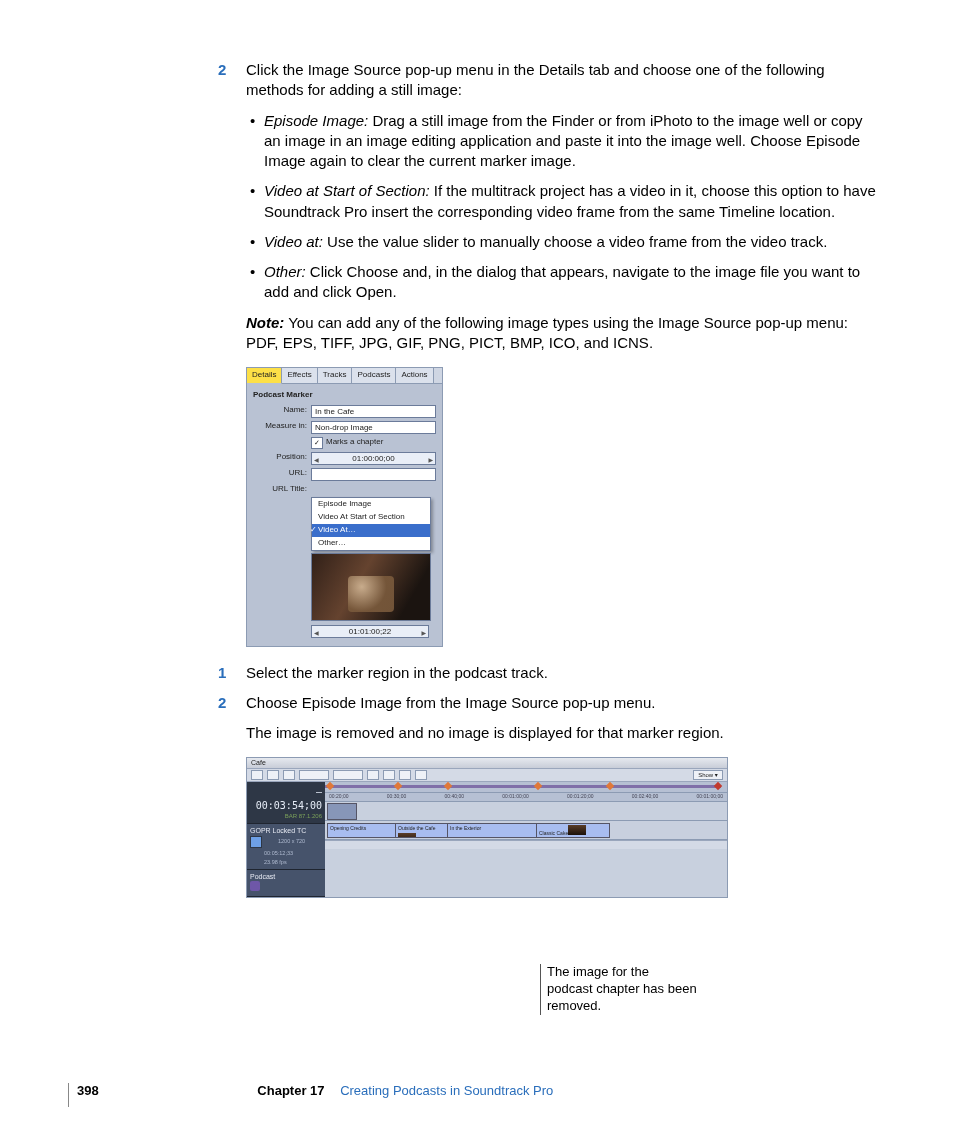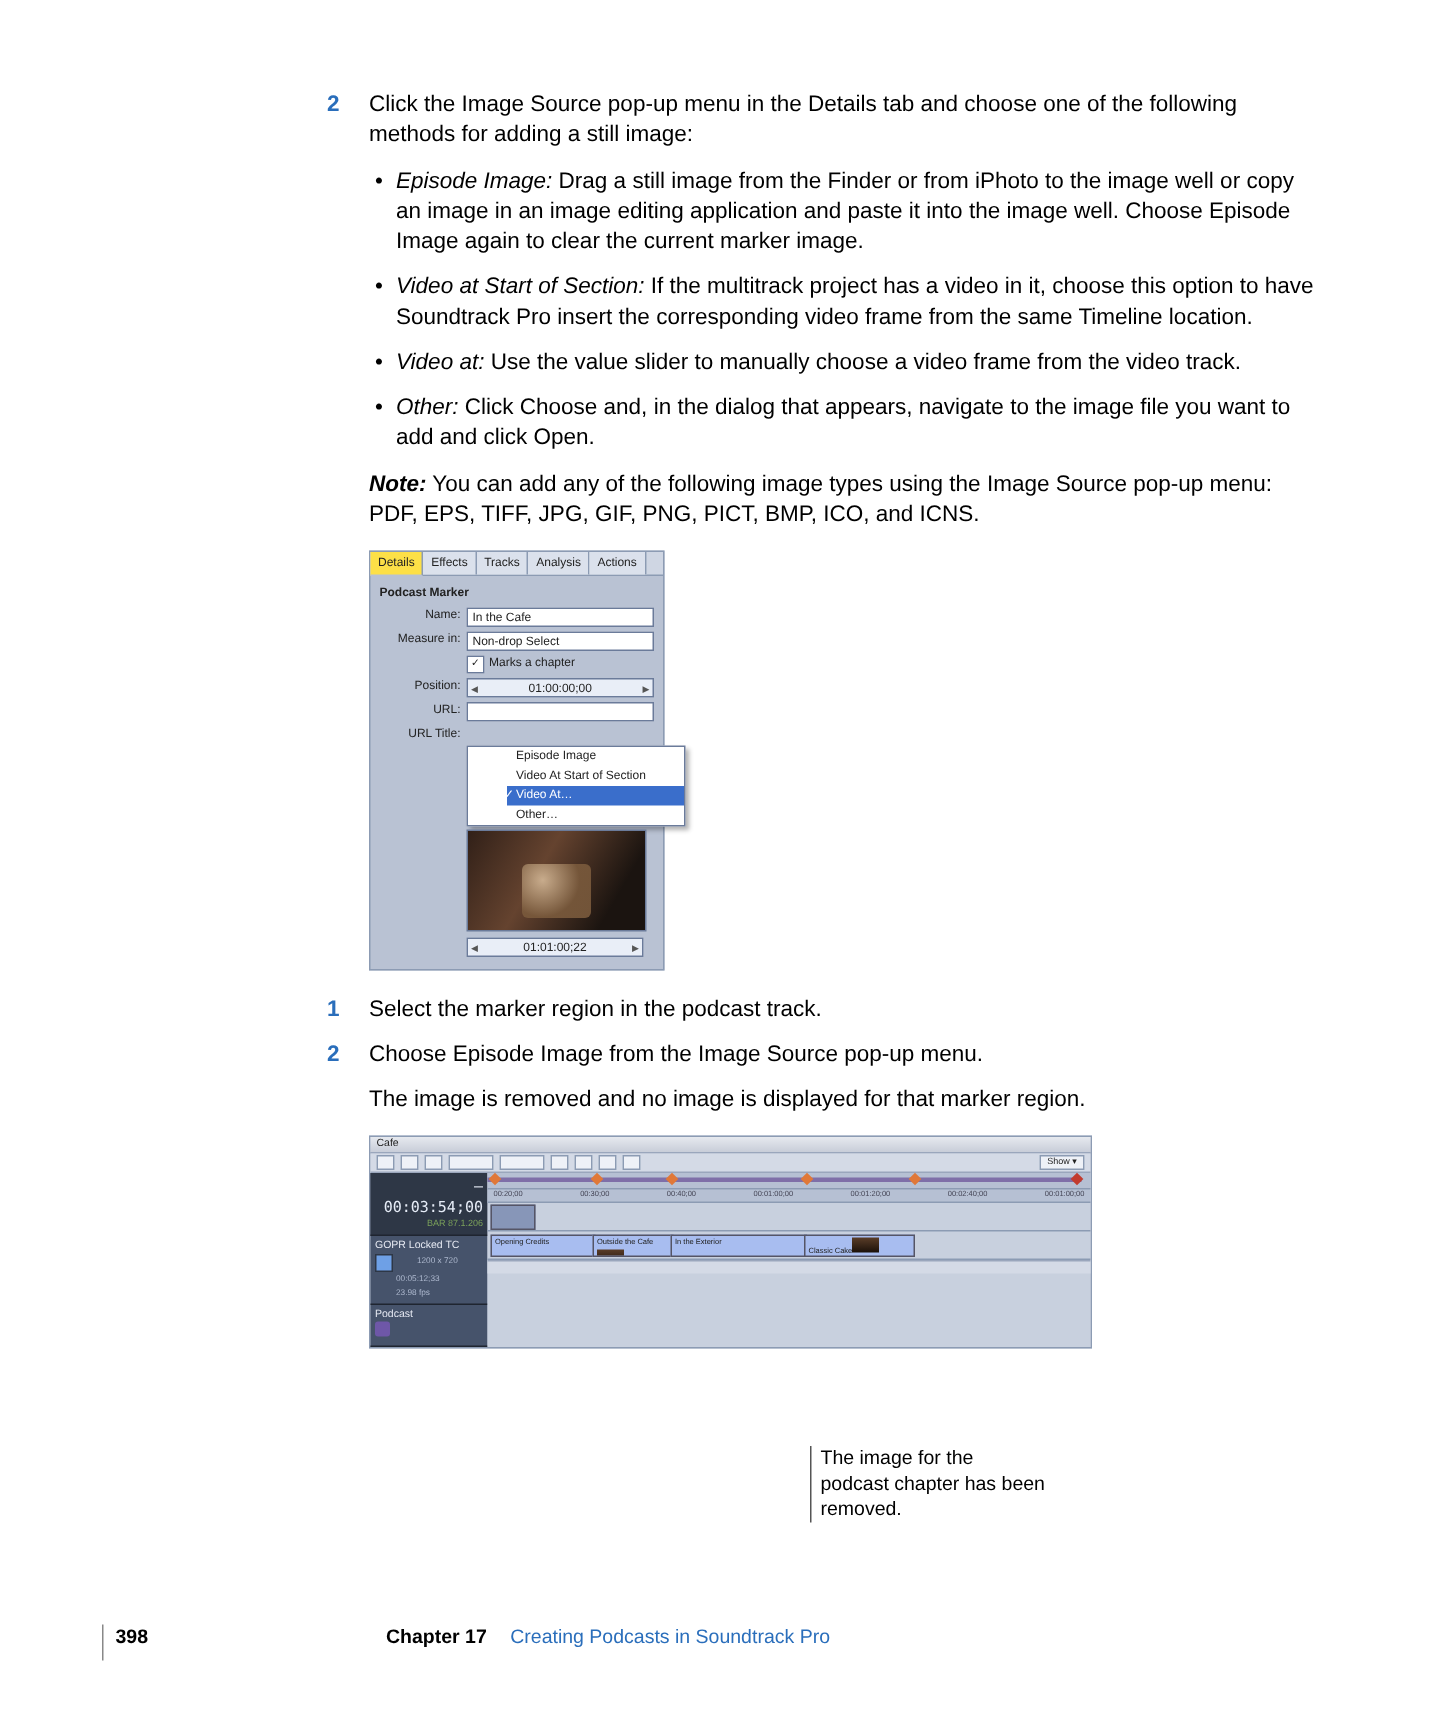--- a/index.html
+++ b/index.html
@@ -87,21 +87,21 @@
   .shot1 .tab.active { background:#fde047; border-bottom:1px solid #b9c2d3; margin-bottom:-1px; }
   .shot1 .body { padding:6px 6px 6px 6px; }
   .shot1 .heading { font-weight: bold; margin-bottom:4px; }
   .shot1 .row { display:flex; margin-bottom:3px; align-items:flex-start; }
   .shot1 .lab { width:54px; text-align:right; margin-right:4px; }
   .shot1 .field { flex:1; background:#fff; border:1px solid #6b7b9a; padding:0 3px; height:11px; line-height:11px; overflow:hidden; white-space:nowrap; }
   .shot1 .stepper { flex:1; background:#e9eef7; border:1px solid #6b7b9a; padding:0 3px; height:11px; line-height:11px; text-align:center; position:relative; }
   .shot1 .stepper::before { content:"◀"; position:absolute; left:2px; font-size:6px; top:2px; color:#555;}
   .shot1 .stepper::after  { content:"▶"; position:absolute; right:2px; font-size:6px; top:2px; color:#555;}
   .shot1 .cb { width:10px; height:10px; border:1px solid #6b7b9a; background:#fff; display:inline-block; margin-right:3px; text-align:center; line-height:9px; font-size:7px;}
-  .shot1 .menu { position:relative; left:58px; width:118px; background:#fff; border:1px solid #6b7b9a; box-shadow:2px 2px 3px rgba(0,0,0,.3);padding-left:26px; }
+  .shot1 .menu { position:relative; left:58px; width:118px; background:#fff; border:1px solid #6b7b9a; box-shadow:2px 2px 3px rgba(0,0,0,.3); }
   .shot1 .menu .mi { padding:1px 6px; }
   .shot1 .menu .mi.sel { background:#3a6ecb; color:#fff; position:relative;}
   .shot1 .menu .mi.sel::before { content:"✓"; position:absolute; left:-2px; }
   .shot1 .thumb { margin:2px 0 0 58px; width:118px; height:66px; background:linear-gradient(120deg,#312018,#65432f 40%,#1b1410 80%); border:1px solid #6b7b9a; position:relative;}
   .shot1 .thumb-people { position:absolute; left:36px; top:22px; width:46px; height:36px; background:radial-gradient(circle at 30% 30%,#d4b897,#7a5a3c 60%); border-radius:4px; opacity:.9;}
   .shot1 .below { margin:4px 0 2px 58px; width:118px; }
 
   
   .shot2 {
     width: 480px;
@@ -157,32 +157,32 @@
 
   <div class="step">
     <span class="note-label">Note:</span><span>  You can add any of the following image types using the Image Source pop-up menu: PDF, EPS, TIFF, JPG, GIF, PNG, PICT, BMP, ICO, and ICNS.</span>
   </div>
 
   <div class="shot1">
     <div class="tabs">
       <div class="tab active">Details</div>
       <div class="tab">Effects</div>
       <div class="tab">Tracks</div>
-      <div class="tab">Analysis</div>
+      <div class="tab">Podcasts</div>
       <div class="tab">Actions</div>
     </div>
     <div class="body">
       <div class="heading">Podcast Marker</div>
       <div class="row">
           <span class="lab">Name:</span>
           <span class="field">In the Cafe</span>
         </div>
       <div class="row">
           <span class="lab">Measure in:</span>
-          <span class="field">Non-drop Select</span>
+          <span class="field">Non-drop Image</span>
         </div>
       <div class="row">
           <span class="lab"></span>
           <span class="cb">✓</span>
           <span>Marks a chapter</span>
         </div>
       <div class="row">
           <span class="lab">Position:</span>
           <span class="stepper">01:00:00;00</span>
         </div>

